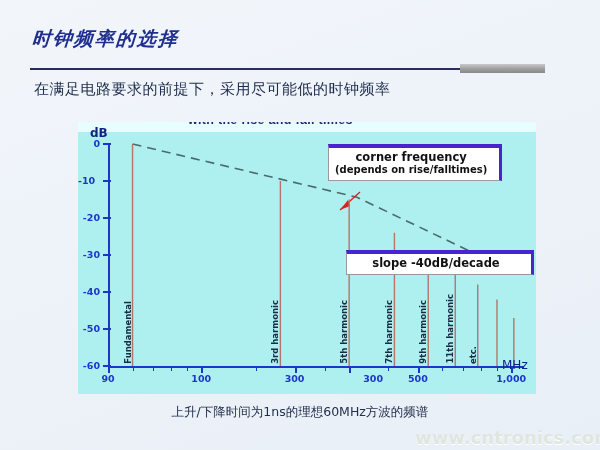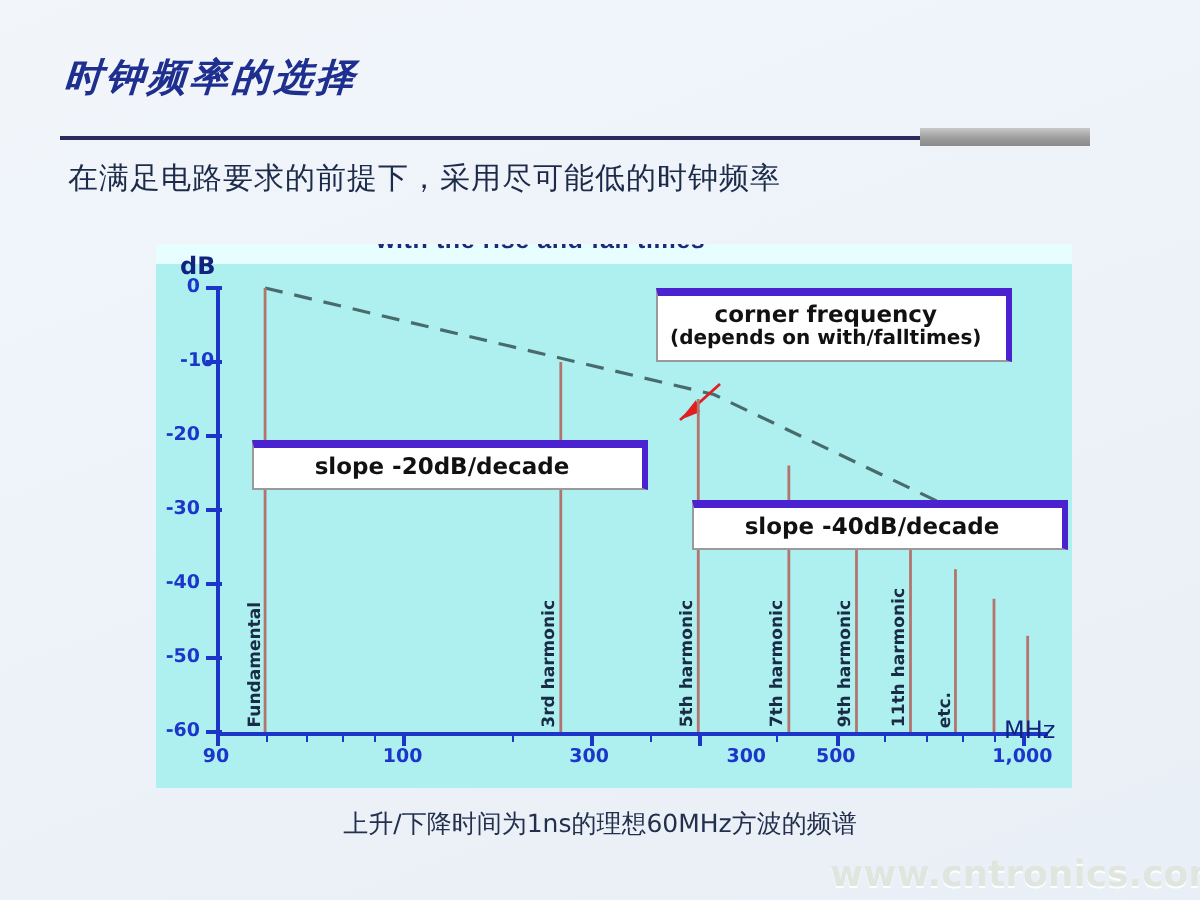--- a/index.html
+++ b/index.html
@@ -183,21 +183,21 @@
             <line x1="435.838010212619" y1="195.9" x2="435.838010212619" y2="244" stroke="#b4746e" stroke-width="1.4"></line>
           </g>
       </svg>
 
       <div class="y-axis"></div>
       <div class="db-label">dB</div>
       <div id="yticks">
           <div class="ytick" style="top: 21px;"></div>
           <div class="ytick-label" style="top: 22px; left: 0px; width: 22px; text-align: right;">0</div>
           <div class="ytick" style="top: 58px;"></div>
-          <div class="ytick-label" style="top: 59px; left: 0px; width: 22px; text-align: left; padding-left: 12px;">-10</div>
+          <div class="ytick-label" style="top: 59px; left: 0px; width: 22px; text-align: left;">-10</div>
           <div class="ytick" style="top: 95px;"></div>
           <div class="ytick-label" style="top: 96px; left: 0px; width: 22px; text-align: right;">-20</div>
           <div class="ytick" style="top: 132px;"></div>
           <div class="ytick-label" style="top: 133px; left: 0px; width: 22px; text-align: right;">-30</div>
           <div class="ytick" style="top: 169px;"></div>
           <div class="ytick-label" style="top: 170px; left: 0px; width: 22px; text-align: right;">-40</div>
           <div class="ytick" style="top: 206px;"></div>
           <div class="ytick-label" style="top: 207px; left: 0px; width: 22px; text-align: right;">-50</div>
           <div class="ytick" style="top: 243px;"></div>
           <div class="ytick-label" style="top: 244px; left: 0px; width: 22px; text-align: right;">-60</div>
@@ -236,24 +236,23 @@
           <div class="harm-label" style="left: 192.391px; bottom: 30px;">3rd harmonic</div>
           <div class="harm-label" style="left: 261.139px; bottom: 30px;">5th harmonic</div>
           <div class="harm-label" style="left: 306.423px; bottom: 30px;">7th harmonic</div>
           <div class="harm-label" style="left: 340.245px; bottom: 30px;">9th harmonic</div>
           <div class="harm-label" style="left: 367.252px; bottom: 30px;">11th harmonic</div>
           <div class="harm-label" style="left: 389.734px; bottom: 30px;">etc.</div>
         </div>
 
       <div class="callout corner" style="left:250px;top:22px;">
         <div class="l1">corner frequency</div>
-        <div class="l2">(depends on with/falltimes)</div>
+        <div class="l2">(depends on rise/falltimes)</div>
       </div>
 
-      <div class="callout" style="left:48px;top:98px;width:198px;">slope -20dB/decade</div>
 
       <div class="callout" style="left:268px;top:128px;width:188px;">slope -40dB/decade</div>
 
     </div>
   </div>
 
   <div class="caption">上升/下降时间为1ns的理想60MHz方波的频谱</div>
   <div class="watermark">www.cntronics.com</div>
 
 </div>

